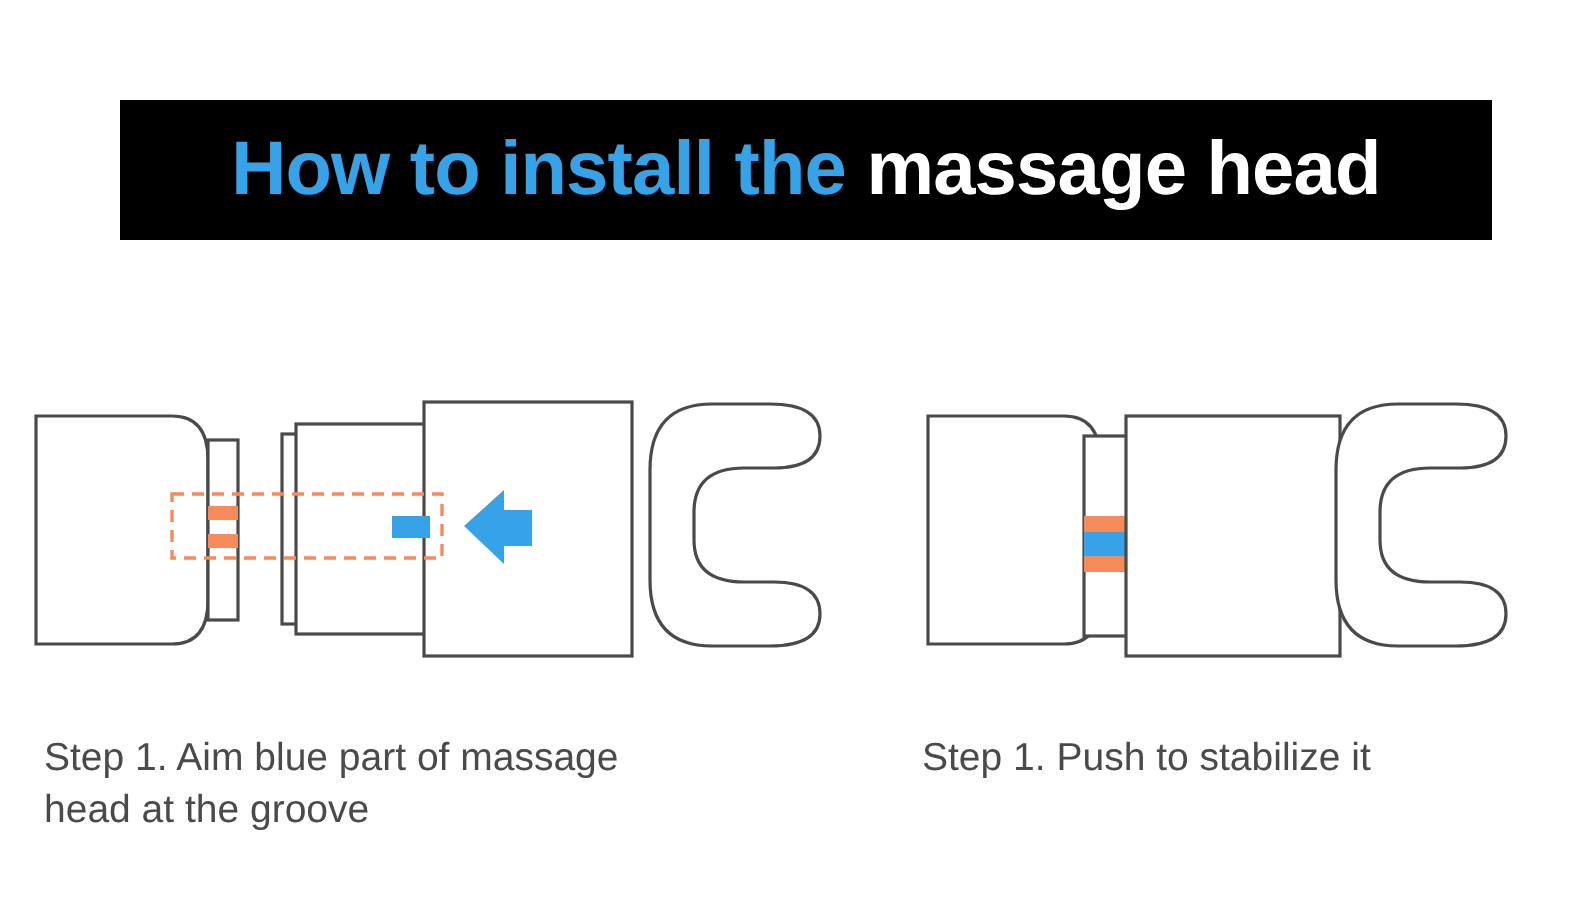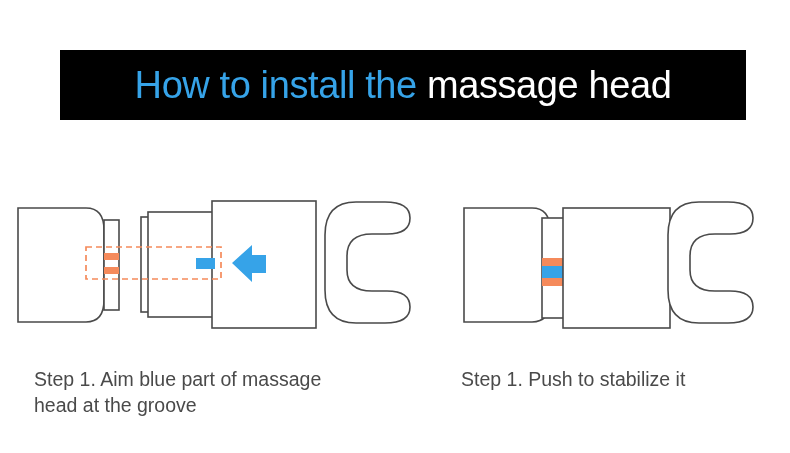--- a/index.html
+++ b/index.html
@@ -25,21 +25,21 @@
     height: 70px;
     background: #000000;
     display: flex;
     align-items: center;
     justify-content: center;
     box-sizing: border-box;
     padding: 0 14px;
   }
   #title-banner .title-line {
     font-size: 38px;
-    font-weight: normal;
+    font-weight: bold;
     letter-spacing: -0.4px;
     white-space: nowrap;
     line-height: 1;
   }
   .title-blue { color: #36A3E8; }
   .title-white { color: #FFFFFF; }
 
   
   #diagram-area {
     position: absolute;
@@ -56,21 +56,20 @@
     color: #4a4a4a;
     font-size: 19.5px;
     line-height: 26px;
     font-family: "Liberation Sans", sans-serif;
     white-space: pre-line;
   }
   #caption-step1 {
     left: 22px;
     top: 366px;
     width: 420px;
-    margin-left: 12px;
   }
   #caption-step2 {
     left: 461px;
     top: 366px;
     width: 320px;
   }
 </style>
 </head>
 <body>
 

